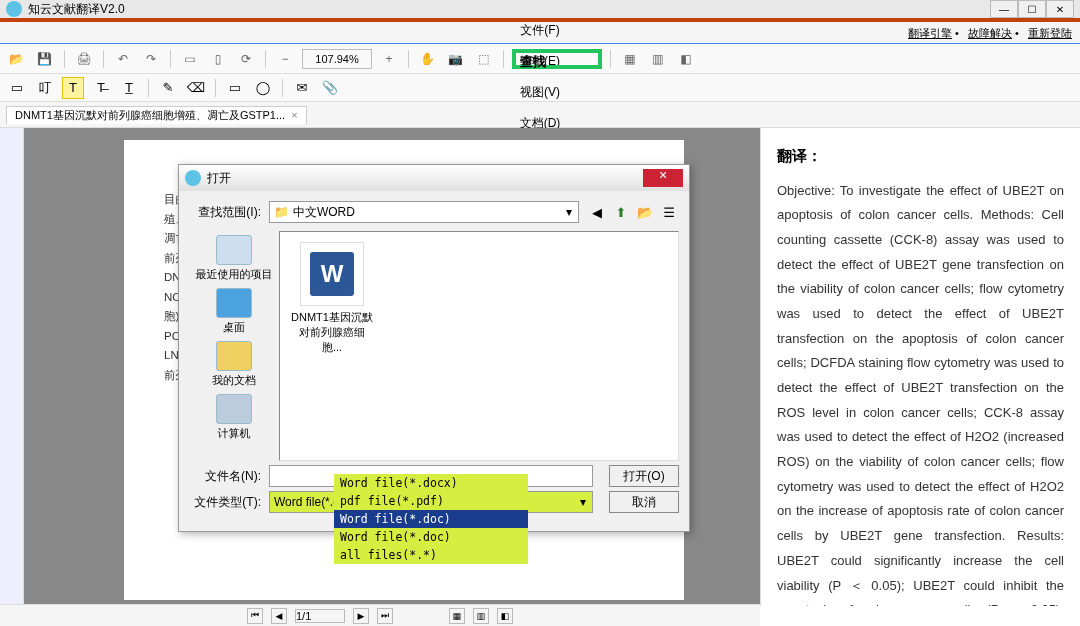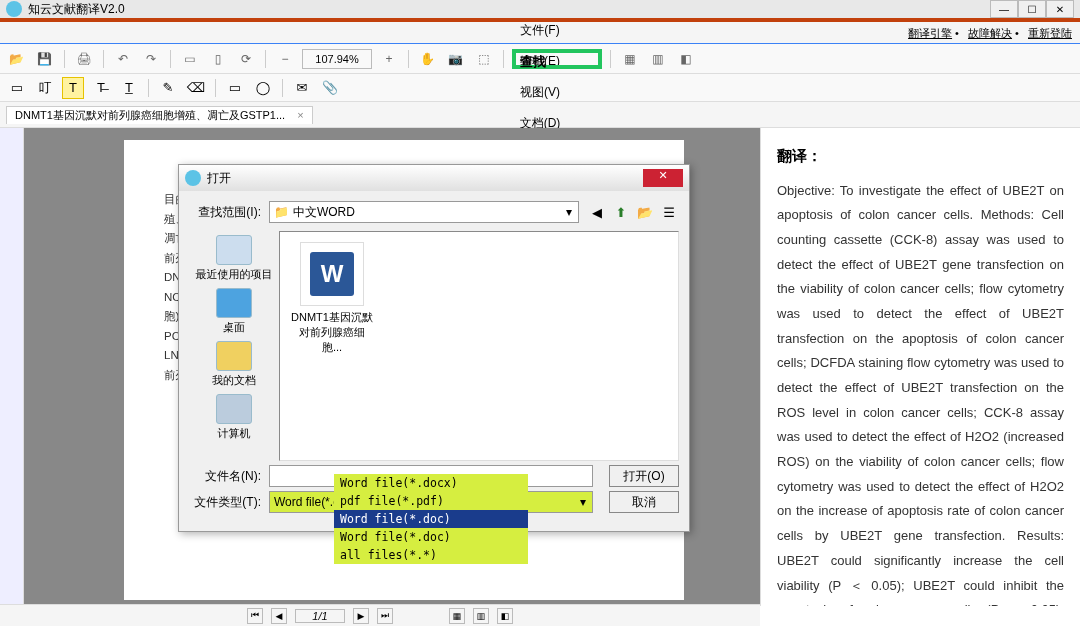--- a/index.html
+++ b/index.html
@@ -15,33 +15,33 @@
 .right-links span { text-decoration: underline; margin-left: 6px; cursor: pointer; }
 .toolbar { height: 30px; background: #f9f9f9; border-bottom: 1px solid #ddd; display: flex; align-items: center; padding: 0 6px; gap: 6px; }
 .tool-btn { width: 22px; height: 22px; display: flex; align-items: center; justify-content: center; cursor: pointer; color: #666; }
 .tool-sep { width: 1px; height: 18px; background: #ccc; margin: 0 2px; }
 .zoom-box { width: 70px; height: 20px; border: 1px solid #bbb; font-size: 11px; text-align: center; line-height: 18px; }
 .find-box { width: 90px; height: 20px; border: 4px solid #22c55e; font-size: 13px; padding: 0 4px; line-height: 18px; font-weight: bold; }
 .toolbar2 { height: 28px; background: #f9f9f9; border-bottom: 1px solid #ddd; display: flex; align-items: center; padding: 0 6px; gap: 6px; }
 .tt { width: 22px; height: 22px; border: 1px solid transparent; display: flex; align-items: center; justify-content: center; font-size: 13px; cursor: pointer; }
 .tt-active { background: #fff3a0; border: 1px solid #e6c200; }
 .tabbar { height: 26px; background: #f5f5f5; border-bottom: 1px solid #ddd; display: flex; align-items: center; padding: 0 6px; }
-.tab { background: #fff; border: 1px solid #ccc; border-bottom: none; padding: 1px 8px; font-size: 11px; display: flex; align-items: center; gap: 12px; }
+.tab { background: #fff; border: 1px solid #ccc; border-bottom: none; padding: 1px 8px; font-size: 11px; display: flex; align-items: center; gap: 6px; }
 .tab-close { cursor: pointer; color: #888; }
 .main { display: flex; height: 478px; }
 .sidebar-left { width: 24px; background: #eef; border-right: 1px solid #ddd; }
 .doc-area { flex: 1; background: #888; position: relative; overflow: hidden; }
 .doc-page { position: absolute; left: 100px; top: 12px; width: 560px; height: 460px; background: #fff; padding: 50px 20px 20px 40px; font-size: 11.5px; line-height: 1.7; color: #333; }
 .doc-page .cn { display: block; }
 .translation-panel { width: 320px; background: #fff; border-left: 1px solid #ddd; padding: 14px 16px; overflow: auto; font-size: 13px; line-height: 1.9; }
 .translation-panel h3 { font-size: 15px; margin-bottom: 8px; }
 .translation-panel p { text-align: justify; color: #333; }
 .statusbar { position: absolute; bottom: 0; left: 0; right: 320px; height: 22px; background: #f5f5f5; border-top: 1px solid #ddd; display: flex; align-items: center; justify-content: center; gap: 8px; font-size: 11px; }
 .sb-btn { width: 16px; height: 16px; border: 1px solid #bbb; display: flex; align-items: center; justify-content: center; cursor: pointer; font-size: 9px; }
-.page-ind { width: 50px; border: 1px solid #bbb; text-align: center; font-style: italic; }
+.page-ind { width: 50px; border: 1px solid #bbb; text-align: left; }
 
 .dialog { position: absolute; left: 178px; top: 164px; width: 512px; background: #f0f0f0; border: 1px solid #999; box-shadow: 2px 2px 8px rgba(0,0,0,0.3); z-index: 100; }
 .dlg-title { height: 26px; background: linear-gradient(#fff,#e0e0e0); display: flex; align-items: center; padding: 0 6px; }
 .dlg-title .icon { width: 16px; height: 16px; background: #5cc3e6; border-radius: 50%; margin-right: 6px; }
 .dlg-title-text { flex: 1; font-size: 12px; }
 .dlg-close { width: 40px; height: 18px; background: #c23; color: #fff; text-align: center; cursor: pointer; font-size: 11px; }
 .dlg-body { padding: 10px; }
 .dlg-row { display: flex; align-items: center; gap: 8px; margin-bottom: 8px; }
 .dlg-label { width: 72px; font-size: 12px; text-align: right; }
 .dlg-select { flex: 1; height: 22px; border: 1px solid #999; background: #fff; font-size: 12px; padding: 0 4px; display: flex; align-items: center; position: relative; }

